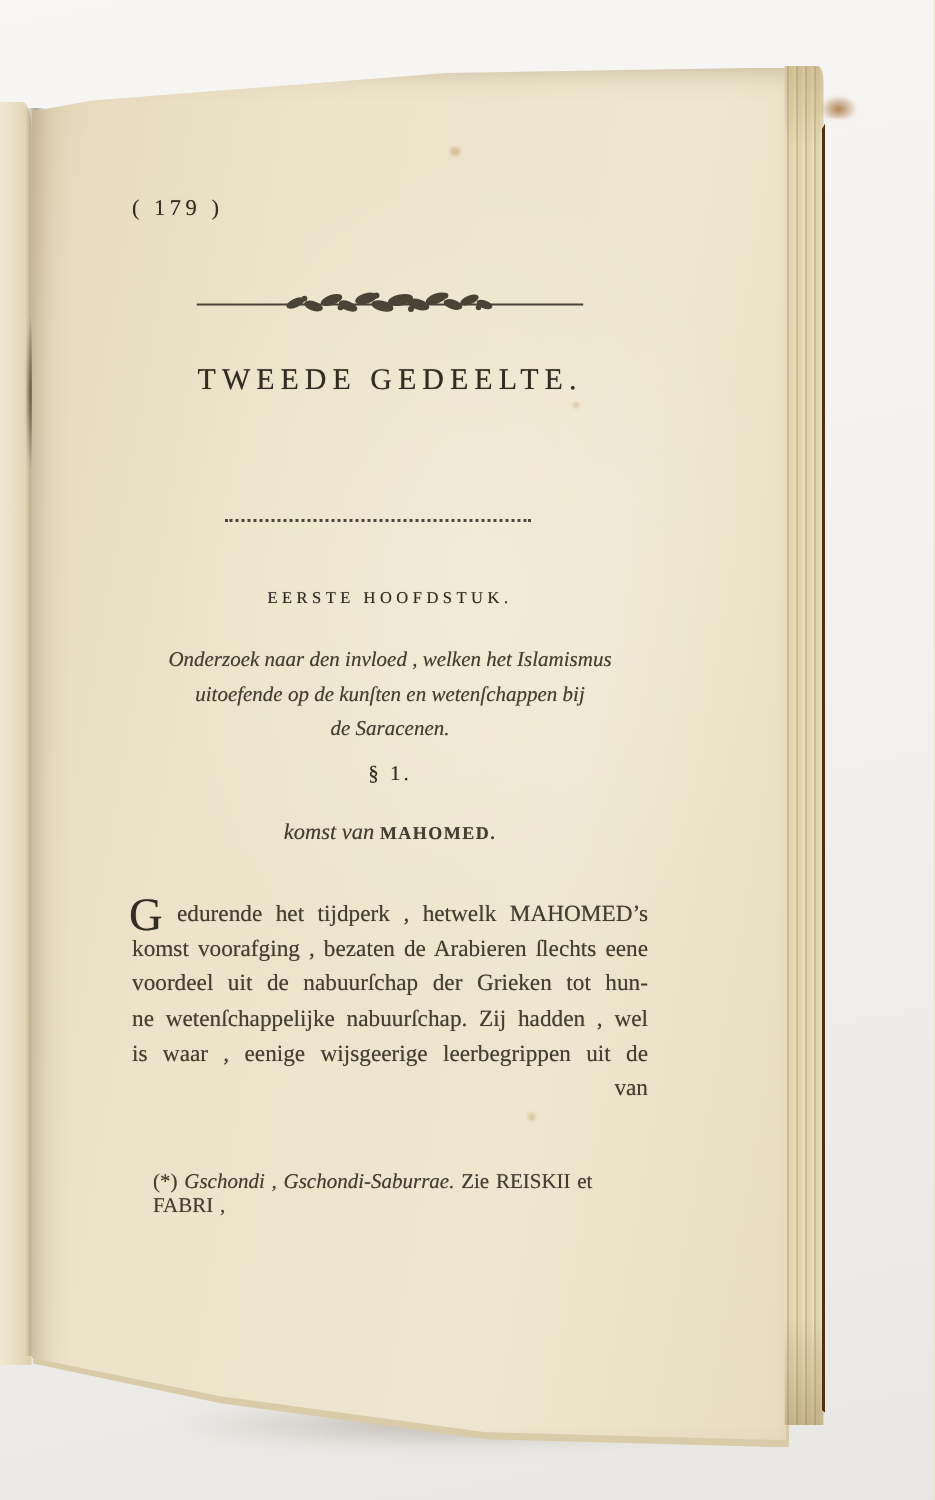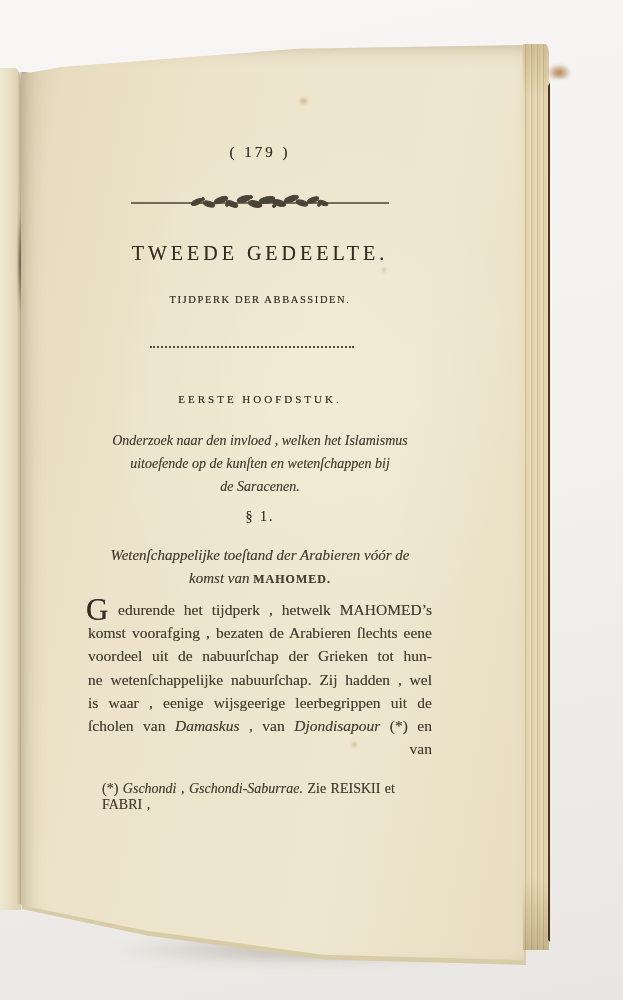--- a/index.html
+++ b/index.html
@@ -91,21 +91,21 @@
   .spot.s2{left:382px;top:268px;width:4px;height:4px;background:rgba(190,150,90,.35);}
   .spot.s3{left:352px;top:742px;width:5px;height:5px;background:rgba(190,150,90,.4);}
 
   
   .text-col{
     position:absolute;left:88px;top:45px;width:344px;height:900px;
     color:var(--ink);
   }
   .text-col [data-name]{text-shadow:0 0 .5px rgba(62,52,38,.55);}
   .block{position:absolute;left:0;width:344px;}
-  .folio{top:99px;text-align:center;font-size:15px;letter-spacing:3px;color:var(--ink-strong);}
+  .folio{top:86px;text-align:left;font-size:15px;letter-spacing:3px;color:var(--ink-strong);}
   .ornament{top:146px;text-align:center;}
   .part-title{top:197px;text-align:center;font-size:20px;letter-spacing:4px;color:var(--ink-strong);}
   .part-subtitle{top:249px;text-align:center;font-size:10.5px;letter-spacing:1.6px;color:var(--ink-strong);}
   .dashed-rule{top:301px;left:62px;width:204px;border-top:2.6px dotted var(--ink-strong);opacity:.85;}
   .chapter-title{top:348px;text-align:center;font-size:11px;letter-spacing:3px;color:var(--ink-strong);}
   .epigraph{top:384px;font-style:italic;font-size:14px;line-height:23px;text-align:center;}
   .section-label{top:464px;text-align:center;font-size:14px;letter-spacing:2px;color:var(--ink-strong);}
   .section-heading{top:499px;font-style:italic;font-size:15px;line-height:22.5px;text-align:center;}
   .section-heading .sc{font-style:normal;font-size:12px;letter-spacing:1px;font-weight:bold;}
   .body-text{top:553px;font-size:15.5px;line-height:23.2px;}
@@ -167,48 +167,45 @@
             <circle cx="96" cy="14" r="1.4"></circle>
           <circle cx="120" cy="6" r="1.5"></circle>
             <circle cx="143" cy="15" r="1.5"></circle>
           <circle cx="166" cy="6" r="1.4"></circle>
             <circle cx="188" cy="14" r="1.3"></circle>
         </g>
       </svg>
     </div>
 
     <div class="block part-title" data-name="part-title">TWEEDE GEDEELTE.</div>
-    <div class="block part-subtitle" data-name="part-subtitle">TIJDPERK DER ABBASSIDEN.</div>
 
     <div class="block dashed-rule" data-name="dotted-rule"></div>
 
     <div class="block chapter-title" data-name="chapter-title">EERSTE HOOFDSTUK.</div>
 
     <div class="block epigraph" data-name="chapter-epigraph">
       <div data-name="epigraph-line">Onderzoek naar den invloed , welken het Islamismus</div>
       <div data-name="epigraph-line">uitoefende op de kunſten en wetenſchappen bij</div>
       <div data-name="epigraph-line">de Saracenen.</div>
     </div>
 
     <div class="block section-label" data-name="section-label">§ 1.</div>
 
     <div class="block section-heading" data-name="section-heading">
-      <div data-name="section-heading-line">Wetenſchappelijke toeſtand der Arabieren vóór de</div>
       <div data-name="section-heading-line"><span>komst van </span><span class="sc" data-name="smallcaps-name">MAHOMED.</span></div>
     </div>
 
     <div class="block body-text" data-name="body-paragraph">
       <div class="line first" data-name="body-line">
         <span class="drop-cap" data-name="drop-cap-initial">G</span><span>edurende het tijdperk , hetwelk MAHOMED’s</span>
       </div>
       <div class="line" data-name="body-line">komst voorafging , bezaten de Arabieren ſlechts eene</div>
       <div class="line" data-name="body-line">voordeel uit de nabuurſchap der Grieken tot hun-</div>
       <div class="line" data-name="body-line">ne wetenſchappelijke nabuurſchap.  Zij hadden , wel</div>
       <div class="line" data-name="body-line">is waar , eenige wijsgeerige leerbegrippen uit de</div>
-      <div class="line" data-name="body-line"><span>ſcholen van </span><span class="it">Damaskus</span><span> , van </span><span class="it">Djondisapour</span><span> (*) en</span></div>
       <div class="catchline" data-name="catchword">van</div>
     </div>
 
     <div class="block footnote" data-name="footnote"><span>(*) </span><span class="it">Gschondi , Gschondi-Saburrae.</span><span>  Zie REISKII et FABRI ,</span></div>
 
 
   </div>
 </div>
 
 </body></html>

